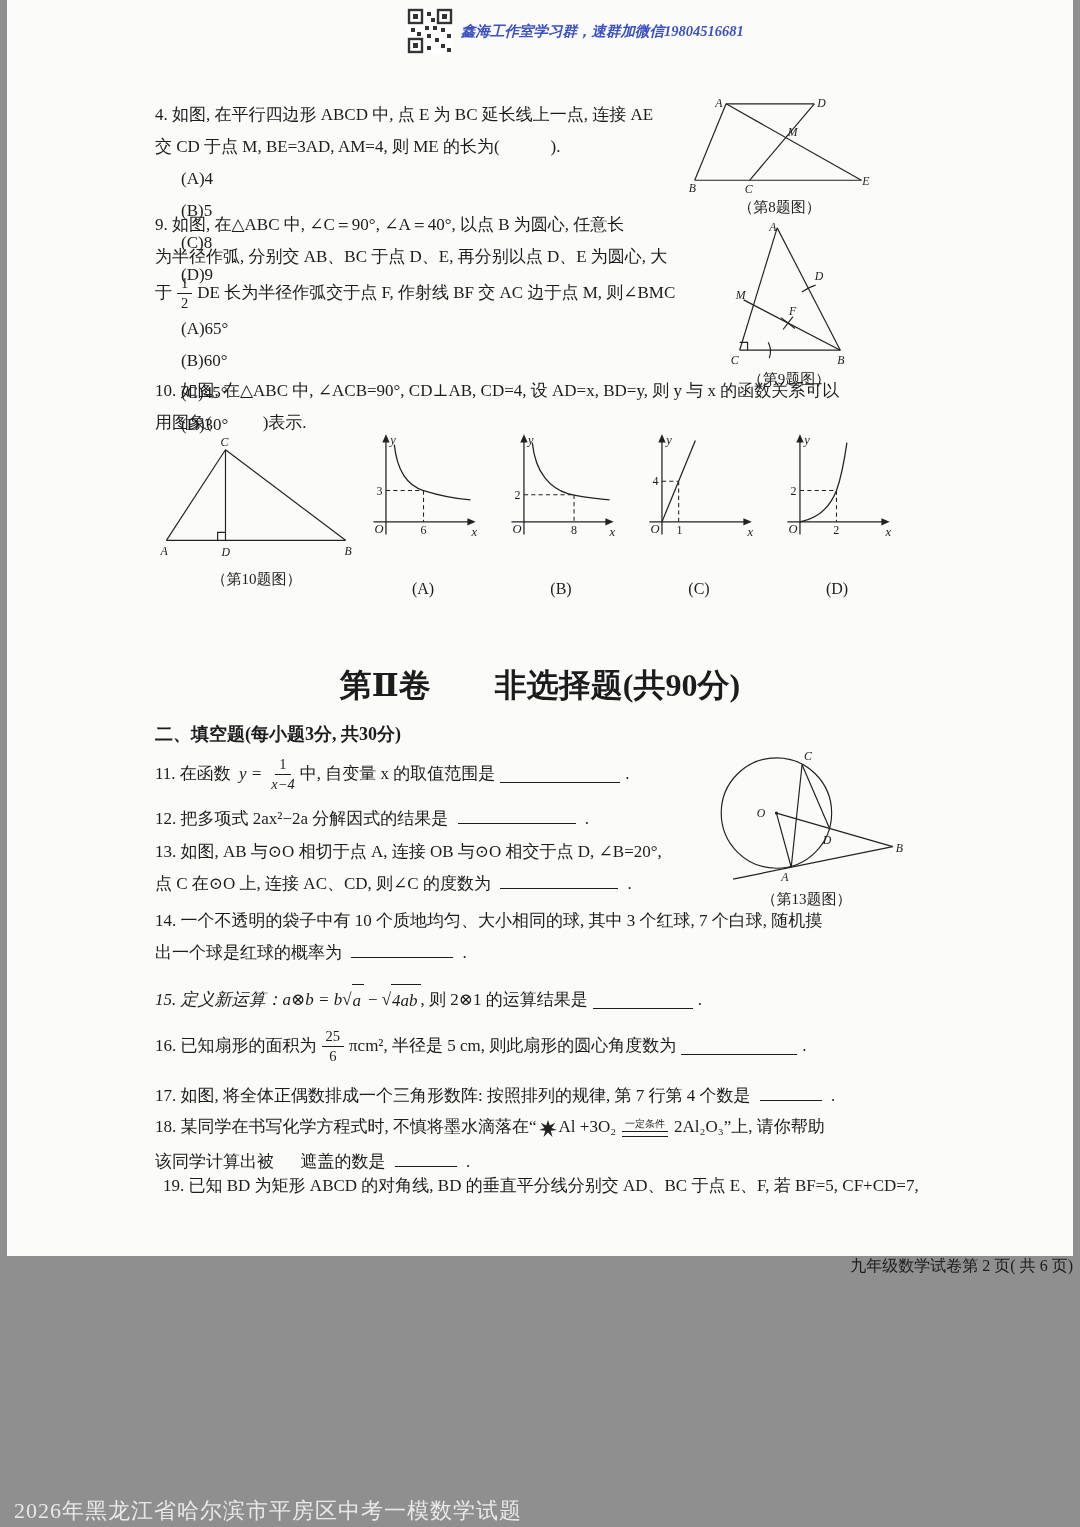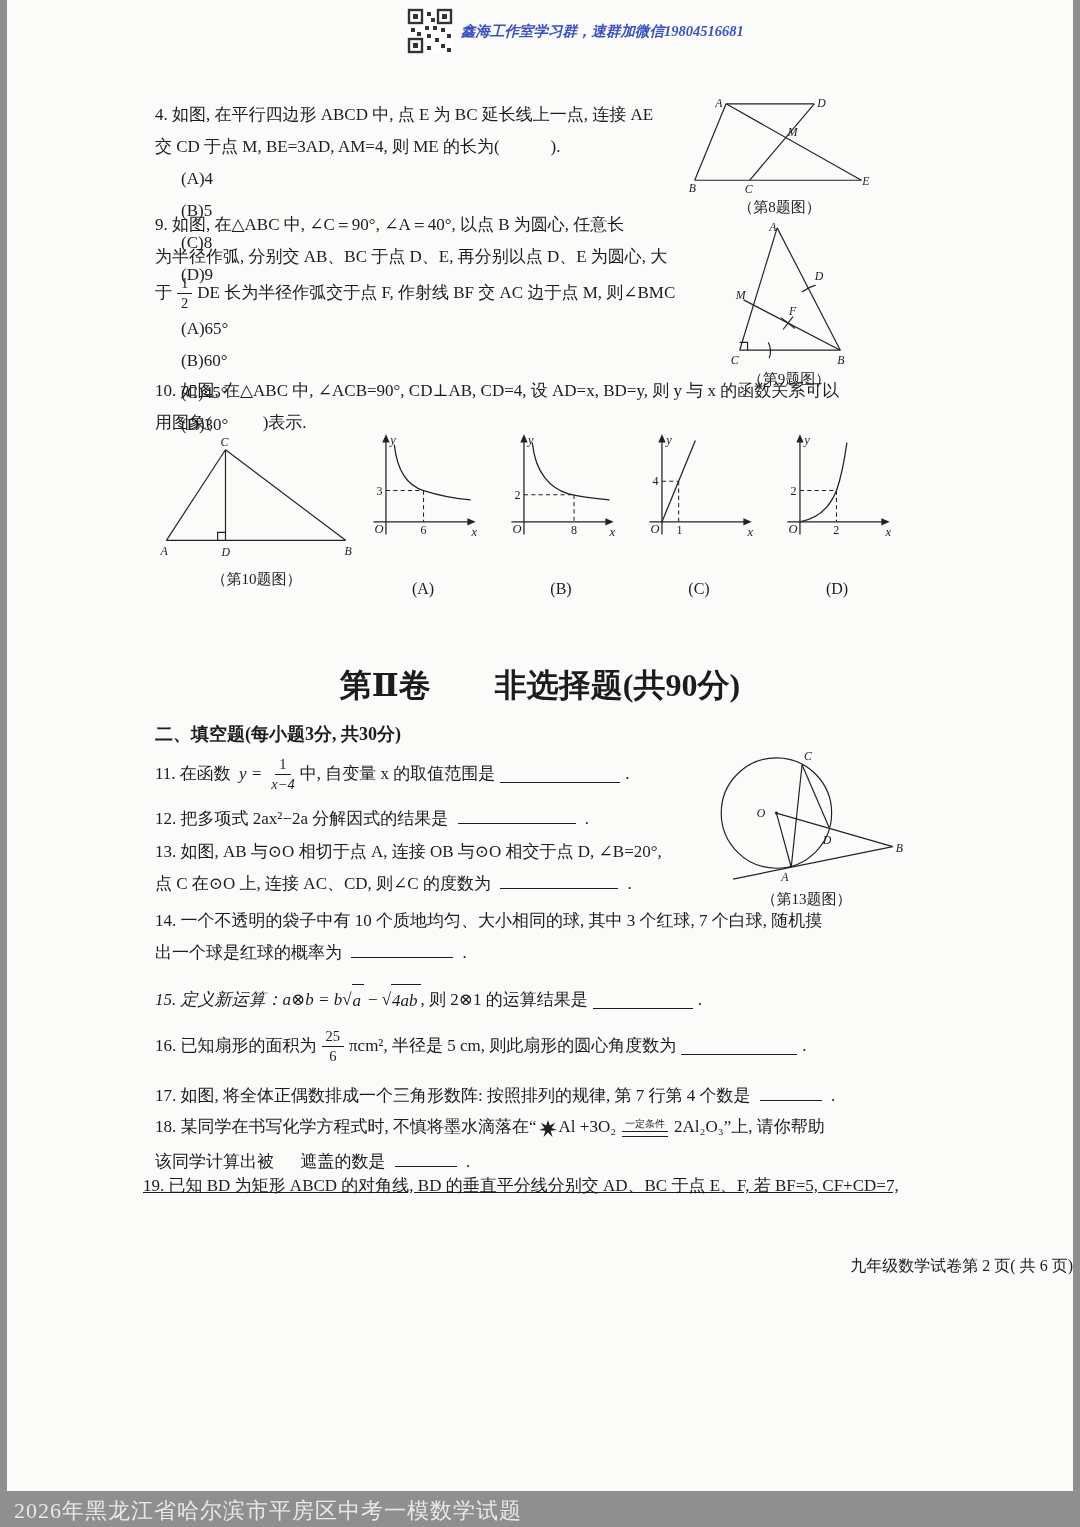--- a/index.html
+++ b/index.html
@@ -2,21 +2,21 @@
 <html><head>
 <meta charset="utf-8">
 <style>
   * { box-sizing: border-box; }
   html, body { margin:0; padding:0; }
   body {
     width:1080px; height:1527px; position:relative; overflow:hidden;
     background:#8f8f8f; color:#1c1c1c;
     font-family:"Liberation Serif","DejaVu Serif",serif;
   }
-  .paper { position:absolute; left:7px; top:0; width:1066px; height:1491px; background:#fbfbfa; }
+  .paper { position:absolute; left:7px; top:0; width:1066px; height:1256px; background:#fbfbfa; }
   .abs { position:absolute; }
   .q { font-size:17px; line-height:32px; white-space:nowrap; }
   .opts { display:flex; padding-left:26px;flex-direction:column; }
   .opts span { width:142px; }
   .fline { display:flex; align-items:center; white-space:nowrap; }
   .frac { display:inline-flex; flex-direction:column; align-items:center; font-size:14.5px; line-height:1.15; margin:0 5px; }
   .frac .fn { border-bottom:1.2px solid #1c1c1c; padding:0 4px 1px; }
   .frac .fd { padding-top:1px; }
   .it { font-style:italic; }
   .blank { display:inline-block; border-bottom:1.2px solid #1c1c1c; height:17px; margin:0 5px; }
@@ -351,21 +351,21 @@
     </div>
     <div>
       <span>该同学计算出被</span>
       <span class="gap"></span>
       <span>遮盖的数是</span>
       <span class="blank" style="width:62px;"></span>
       <span>.</span>
     </div>
   </div>
 
-  <div class="q abs" style="left:136px; top:1170px; width:800px;text-decoration:underline;">
+  <div class="q abs" style="left:156px; top:1170px; width:800px;">
     <div>19. 已知 BD 为矩形 ABCD 的对角线, BD 的垂直平分线分别交 AD、BC 于点 E、F, 若 BF=5, CF+CD=7,</div>
   </div>
 
   <div class="footer">九年级数学试卷第 2 页( 共 6 页)</div>
 
 </div>
 
 <div class="watermark">2026年黑龙江省哈尔滨市平房区中考一模数学试题</div>
 
 </body></html>

